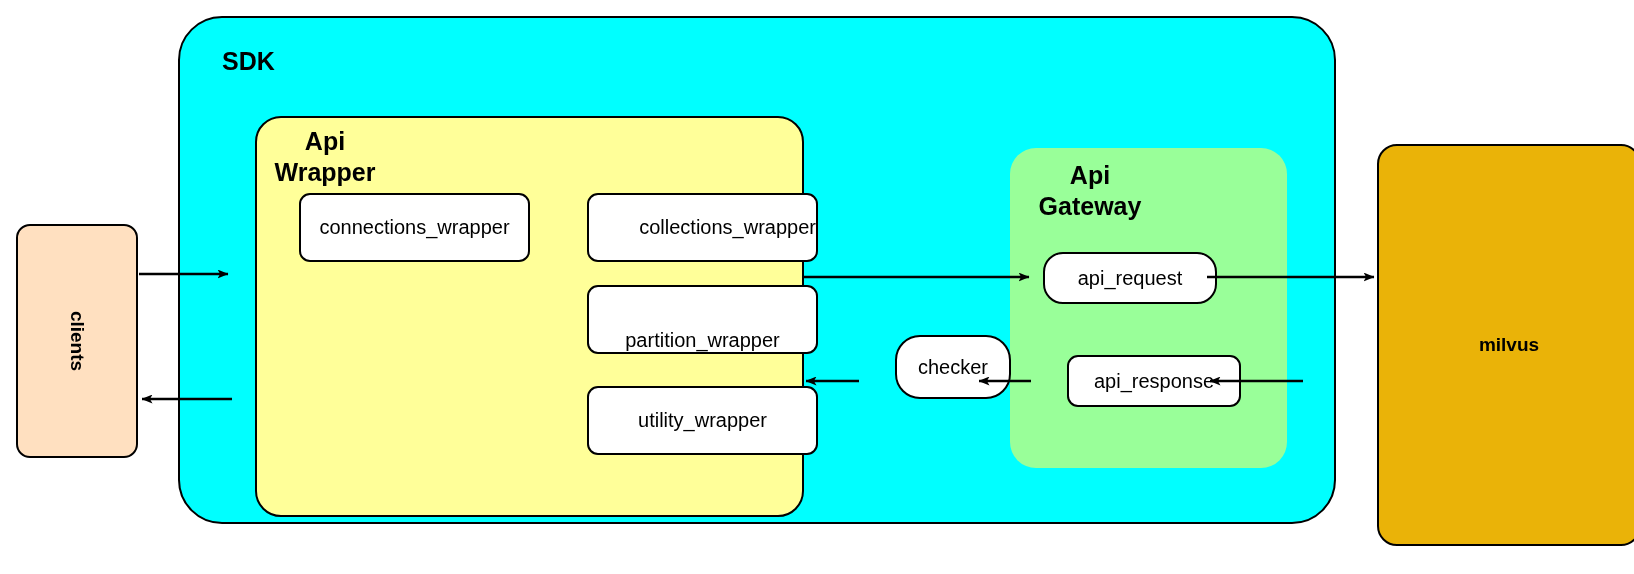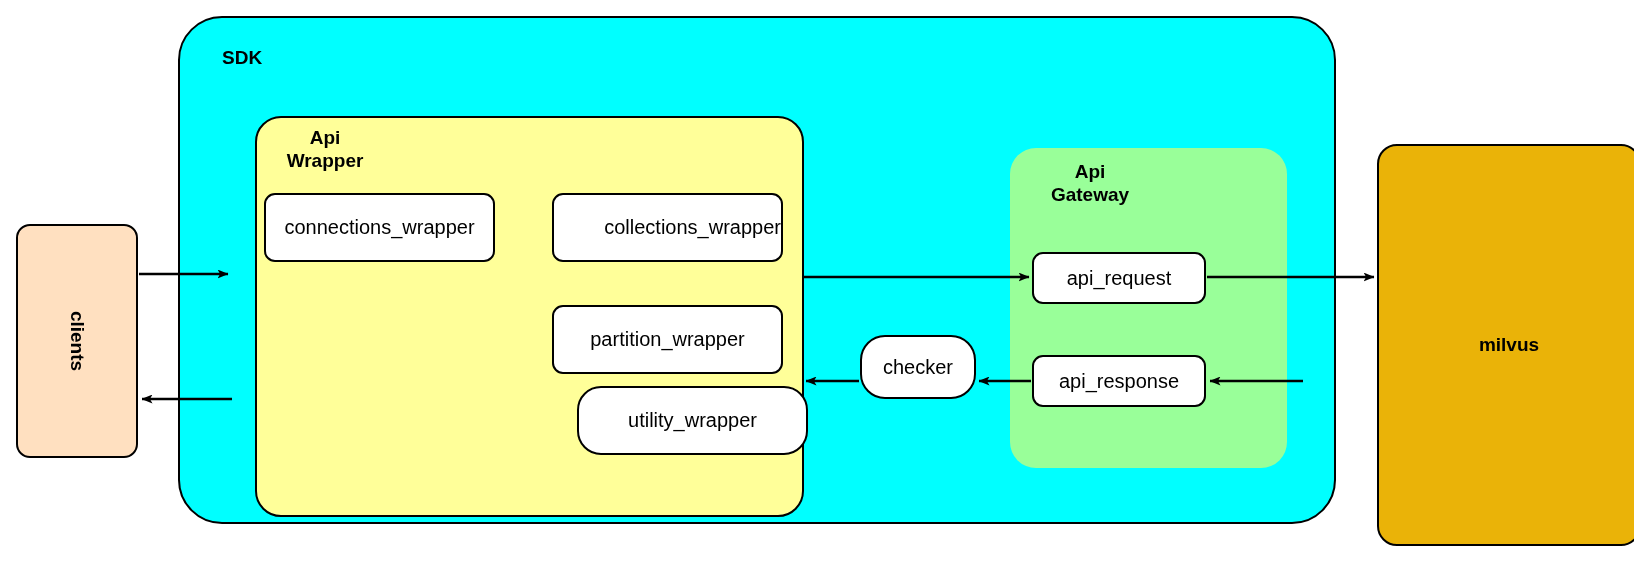--- a/index.html
+++ b/index.html
@@ -43,46 +43,47 @@
     left: 1010px; top: 148px; width: 277px; height: 320px;
     background: #99ff99;
     border: none;
     border-radius: 26px;
     align-items: flex-start;
     justify-content: flex-start;
   }
   .group-label {
     position: absolute;
     font-weight: bold;
-    font-size: 19px;
+    font-size: 25px;
     color: #000000;
     line-height: 1.22;
     white-space: pre-line;
     text-align: center;
   }
   #sdk-label { left: 42px; top: 28px; }
   #api-wrapper-label { left: 8px; top: 8px; width: 120px; }
   #api-gateway-label { left: 20px; top: 12px; width: 120px; }
 
   
   .leaf {
     background: #ffffff;
     border-radius: 11px;
     font-size: 20px;
     color: #000000;
+    margin-left: 35px;
   }
   .wrap-box { width: 231px; height: 69px; }
   #box-connections { left: 264px; top: 193px; }
   #box-collections { left: 552px; top: 193px; justify-content: flex-end; }
   #box-schema      { left: 264px; top: 289px; }
-  #box-partition   { left: 552px; top: 305px; }
+  #box-partition   { left: 552px; top: 285px; align-items: flex-end; }
   #box-index       { left: 264px; top: 386px; }
-  #box-utility     { left: 577px; top: 386px; border-radius: 24px; }
+  #box-utility     { left: 552px; top: 386px; }
 
-  #box-api-request  { left: 1032px; top: 252px; width: 174px; height: 52px; }
+  #box-api-request  { left: 1008px; top: 252px; width: 174px; height: 52px; border-radius: 20px; }
   #box-api-response { left: 1032px; top: 355px; width: 174px; height: 52px; }
 
   #box-checker { left: 860px; top: 335px; width: 116px; height: 64px; border-radius: 25px; }
 
   
   #box-clients {
     left: 16px; top: 224px; width: 122px; height: 234px;
     background: #ffe0c0;
     border-radius: 14px;
   }

